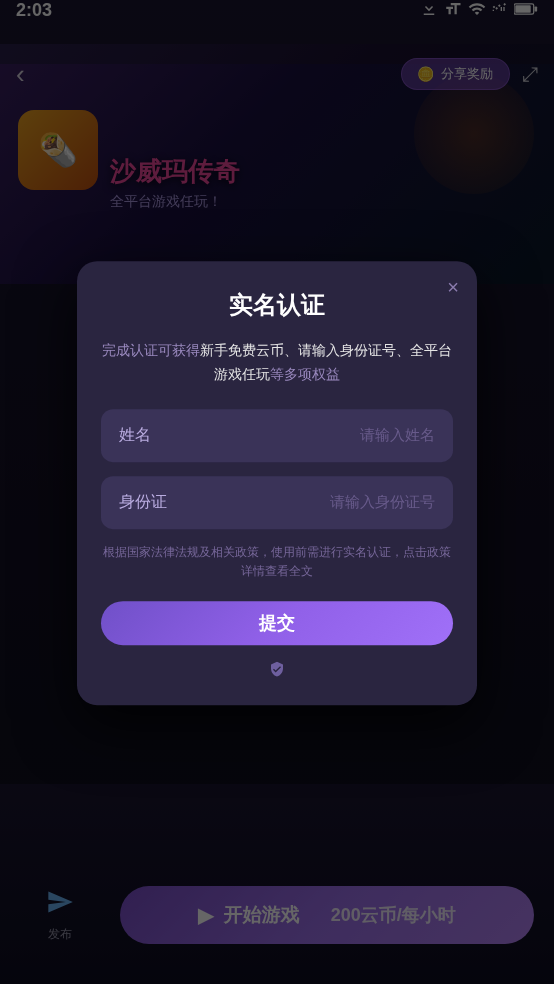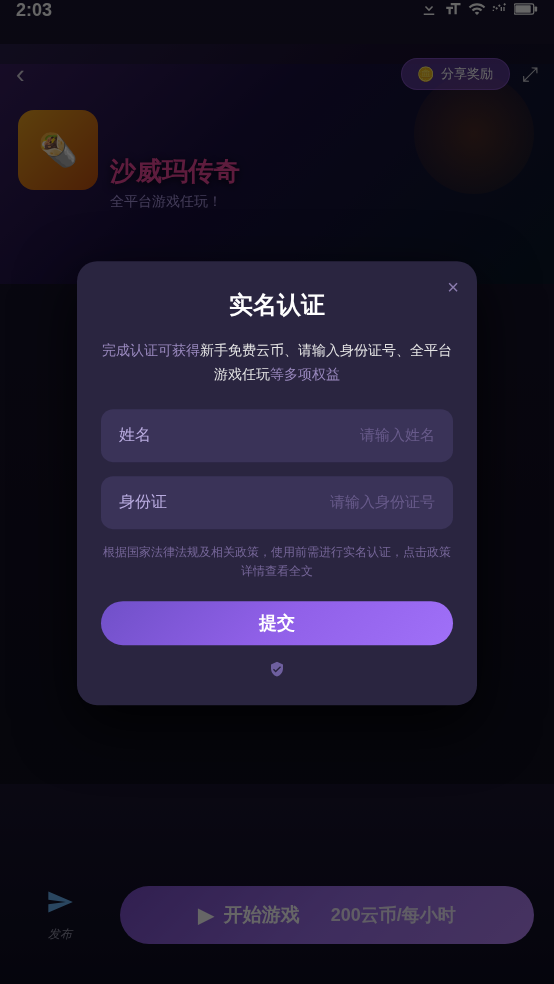--- a/index.html
+++ b/index.html
@@ -163,21 +163,20 @@
       position: absolute;
       bottom: 40px;
       left: 20px;
       width: 80px;
       height: 58px;
       display: flex;
       flex-direction: column;
       align-items: center;
       justify-content: center;
       gap: 4px;
-      font-style: italic;
     }
 
     .publish-icon {
       color: #6ab0f0;
       font-size: 22px;
     }
 
     .publish-label {
       color: rgba(200, 200, 220, 0.7);
       font-size: 12px;

